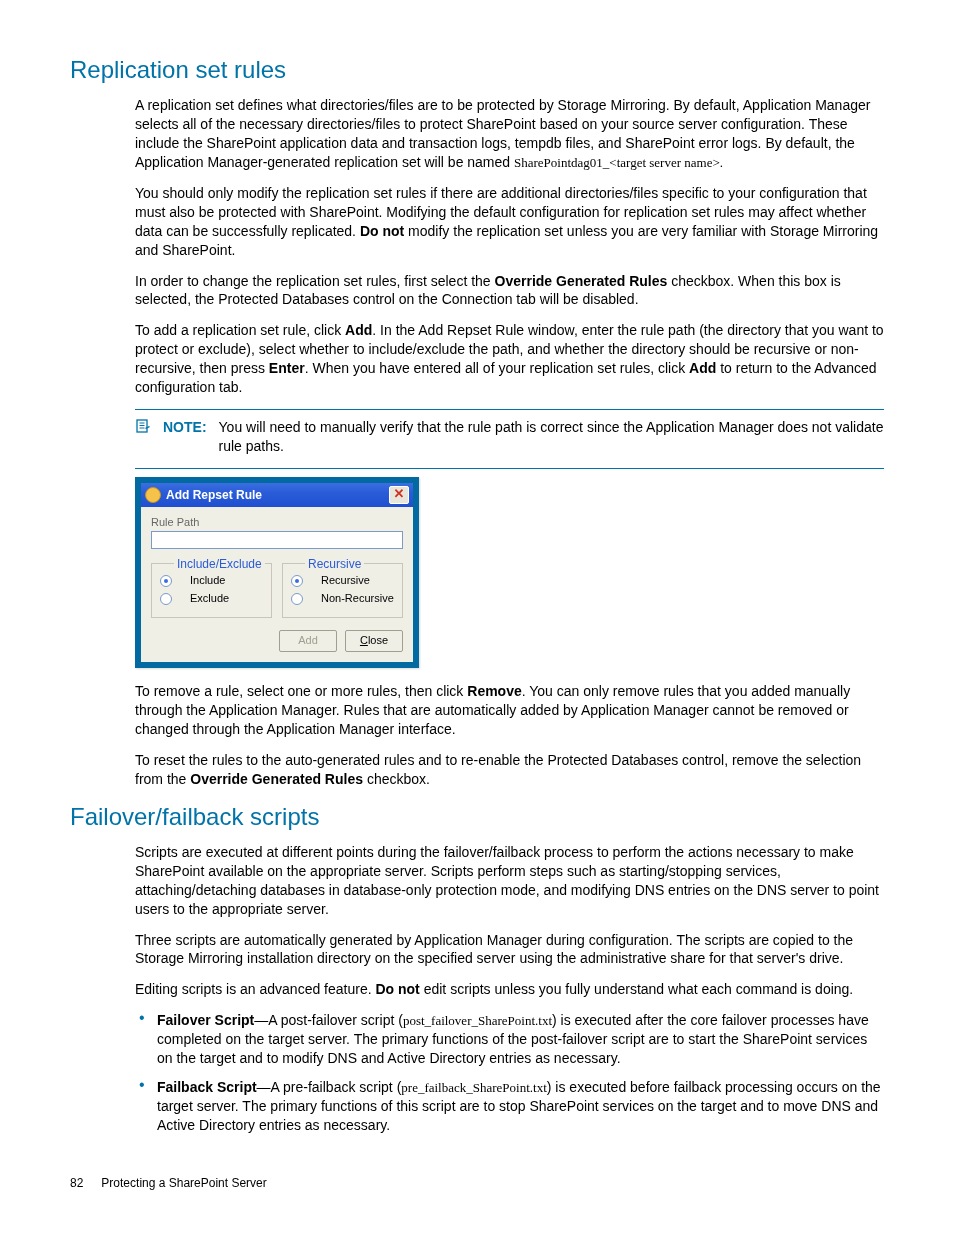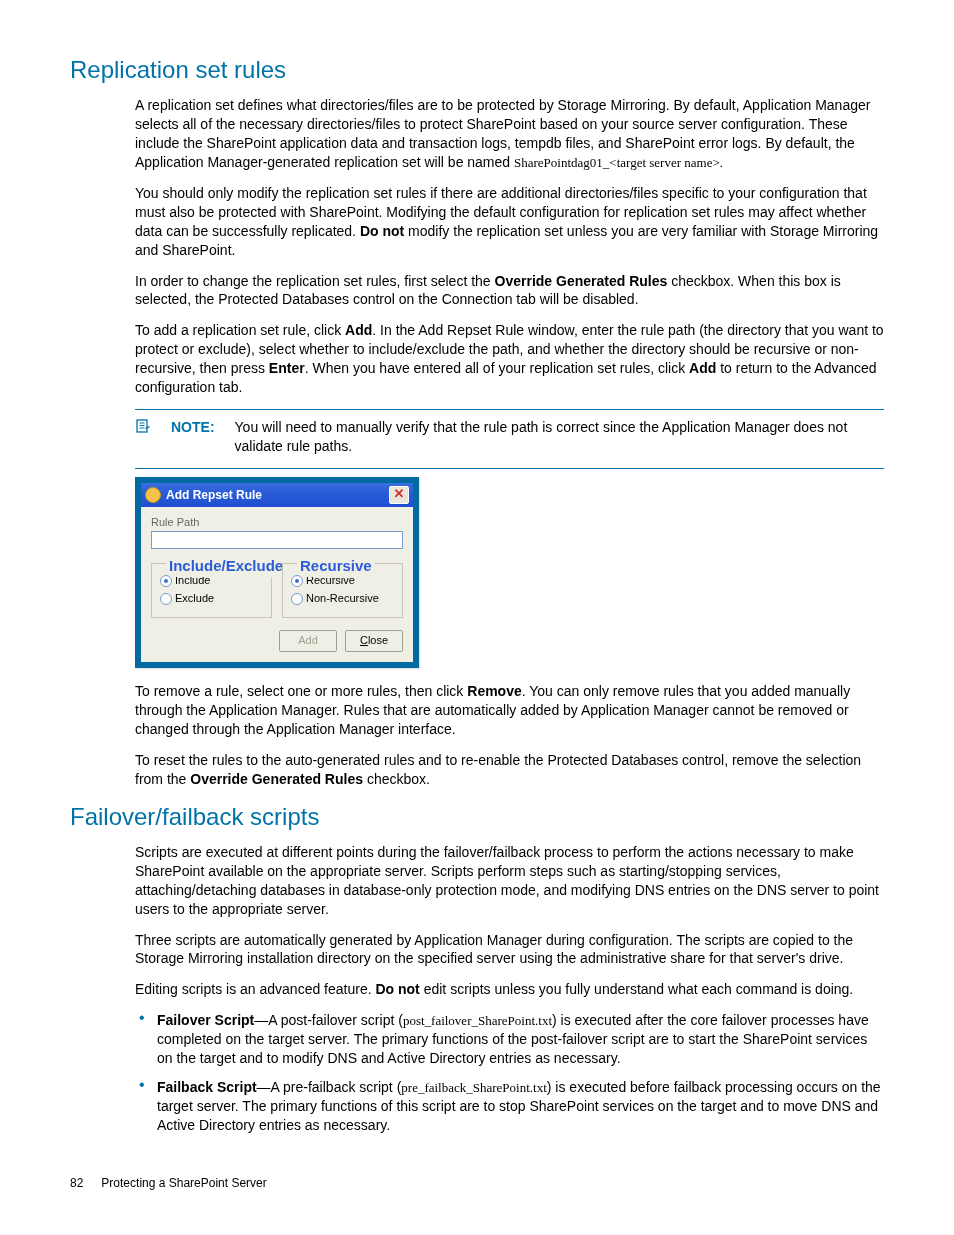--- a/index.html
+++ b/index.html
@@ -33,21 +33,21 @@
     font-weight: bold;
   }
   hr.note-rule {
     border: none;
     border-top: 1px solid #0073a8;
     margin: 12px 0 8px 0;
   }
   .note-block {
     display: flex;
     align-items: flex-start;
-    gap: 20px;
+    gap: 12px;
     margin: 6px 0;
   }
   .note-icon svg { display:block; }
   .note-label {
     color: #0073a8;
     font-weight: bold;
     white-space: nowrap;
   }
   .dialog {
     width: 272px;
@@ -102,31 +102,30 @@
   .fieldset-row { display: flex; gap: 10px; }
   .fset {
     flex: 1;
     border: 1px solid #c8c6ba;
     padding: 6px 8px 8px 8px;
     position: relative;
     margin-top: 6px;
   }
   .fset .legend {
     position: absolute;
-    top: -8px; left: 14px;
+    top: -8px; left: 22px;
     background: #f0efe6;
     padding: 0 3px;
     color: #2a5cd8;
-    font-size: 15px;
-    font-weight: bold;
+    font-size: 12px;
   }
   .radio-row {
     display: flex;
     align-items: center;
-    gap: 3px;
+    gap: 18px;
     margin: 3px 0;
     font-size: 11px;
   }
   .radio {
     width: 10px; height: 10px;
     border: 1px solid #7a9ac8;
     border-radius: 50%;
     display: inline-block;
     background: #fff;
     position: relative;

